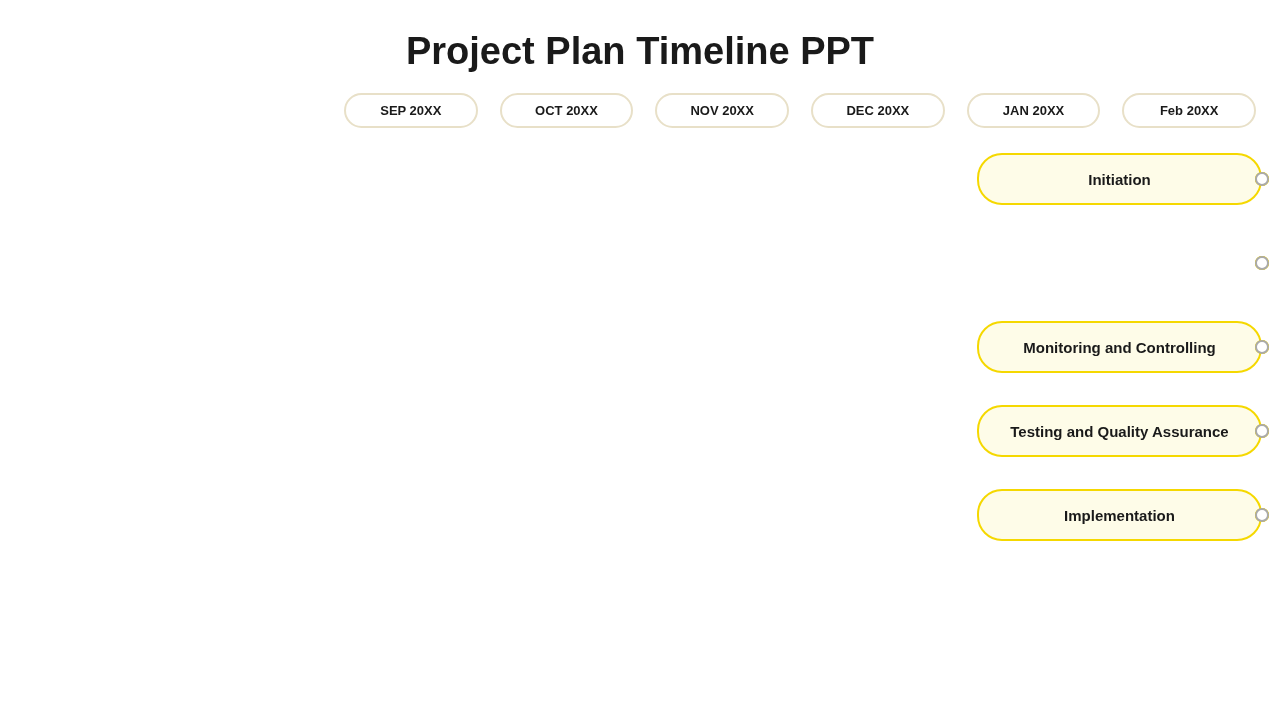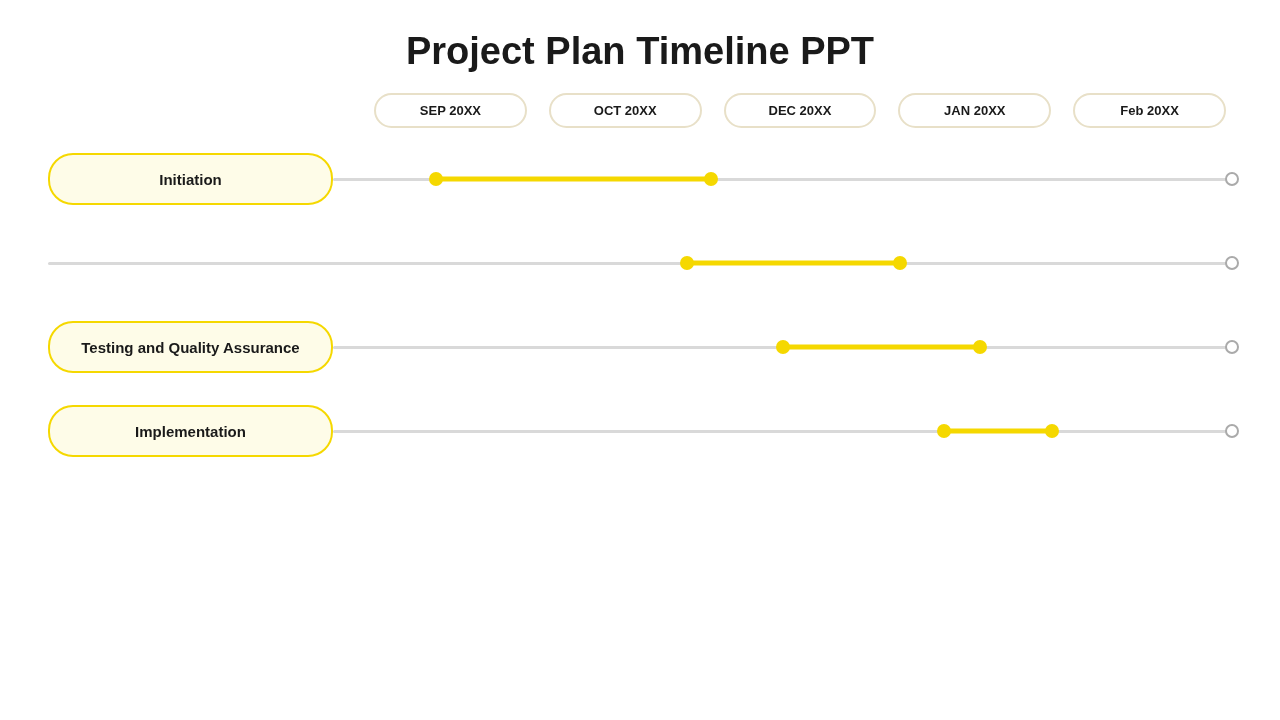--- a/index.html
+++ b/index.html
@@ -13,21 +13,21 @@
       height: 720px;
       background: #ffffff;
       font-family: 'Arial', sans-serif;
       overflow: hidden;
     }
 
     .page-container {
       width: 1280px;
       height: 720px;
       position: relative;
-      padding: 20px 48px;
+      padding: 20px 18px;
     }
 
     .page-title {
       text-align: center;
       font-size: 38px;
       font-weight: 900;
       color: #1a1a1a;
       margin-bottom: 20px;
       padding-top: 10px;
     }
@@ -49,20 +49,21 @@
       font-weight: 700;
       color: #1a1a1a;
       background: #ffffff;
       margin: 0 6px;
     }
 
     .timeline-container {
       display: flex;
       flex-direction: column;
       gap: 12px;
+      align-items: flex-end;
     }
 
     .timeline-row {
       display: flex;
       align-items: center;
       height: 72px;
       position: relative;
     }
 
     .row-label {
@@ -142,20 +143,21 @@
 </head>
 <body>
 
 <div class="page-container">
   <h1 class="page-title">Project Plan Timeline PPT</h1>
 
   <div class="months-row">
 
   <div class="month-badge">SEP 20XX</div>
       <div class="month-badge">OCT 20XX</div>
+      <div class="month-badge">NOV 20XX</div>
       <div class="month-badge">DEC 20XX</div>
       <div class="month-badge">JAN 20XX</div>
       <div class="month-badge">Feb 20XX</div>
     </div>
 
   <div class="timeline-container">
 
   <div class="timeline-row">
         <div class="row-label">Initiation</div>
         <div class="row-track">
@@ -169,20 +171,30 @@
       <div class="timeline-row">
         <div class="row-track">
           <div class="track-line"></div>
           <div class="progress-segment" style="left: 54%; width: 18%;"></div>
           <div class="dot" style="left: 54%;"></div>
           <div class="dot" style="left: 72%;"></div>
           <div class="end-circle"></div>
         </div>
       </div>
       <div class="timeline-row">
+        <div class="row-label">Monitoring and Controlling</div>
+        <div class="row-track">
+          <div class="track-line"></div>
+          <div class="progress-segment" style="left: 38%; width: 16%;"></div>
+          <div class="dot" style="left: 38%;"></div>
+          <div class="dot" style="left: 54%;"></div>
+          <div class="end-circle"></div>
+        </div>
+      </div>
+      <div class="timeline-row">
         <div class="row-label">Testing and Quality Assurance</div>
         <div class="row-track">
           <div class="track-line"></div>
           <div class="progress-segment" style="left: 50%; width: 22%;"></div>
           <div class="dot" style="left: 50%;"></div>
           <div class="dot" style="left: 72%;"></div>
           <div class="end-circle"></div>
         </div>
       </div>
       <div class="timeline-row">

